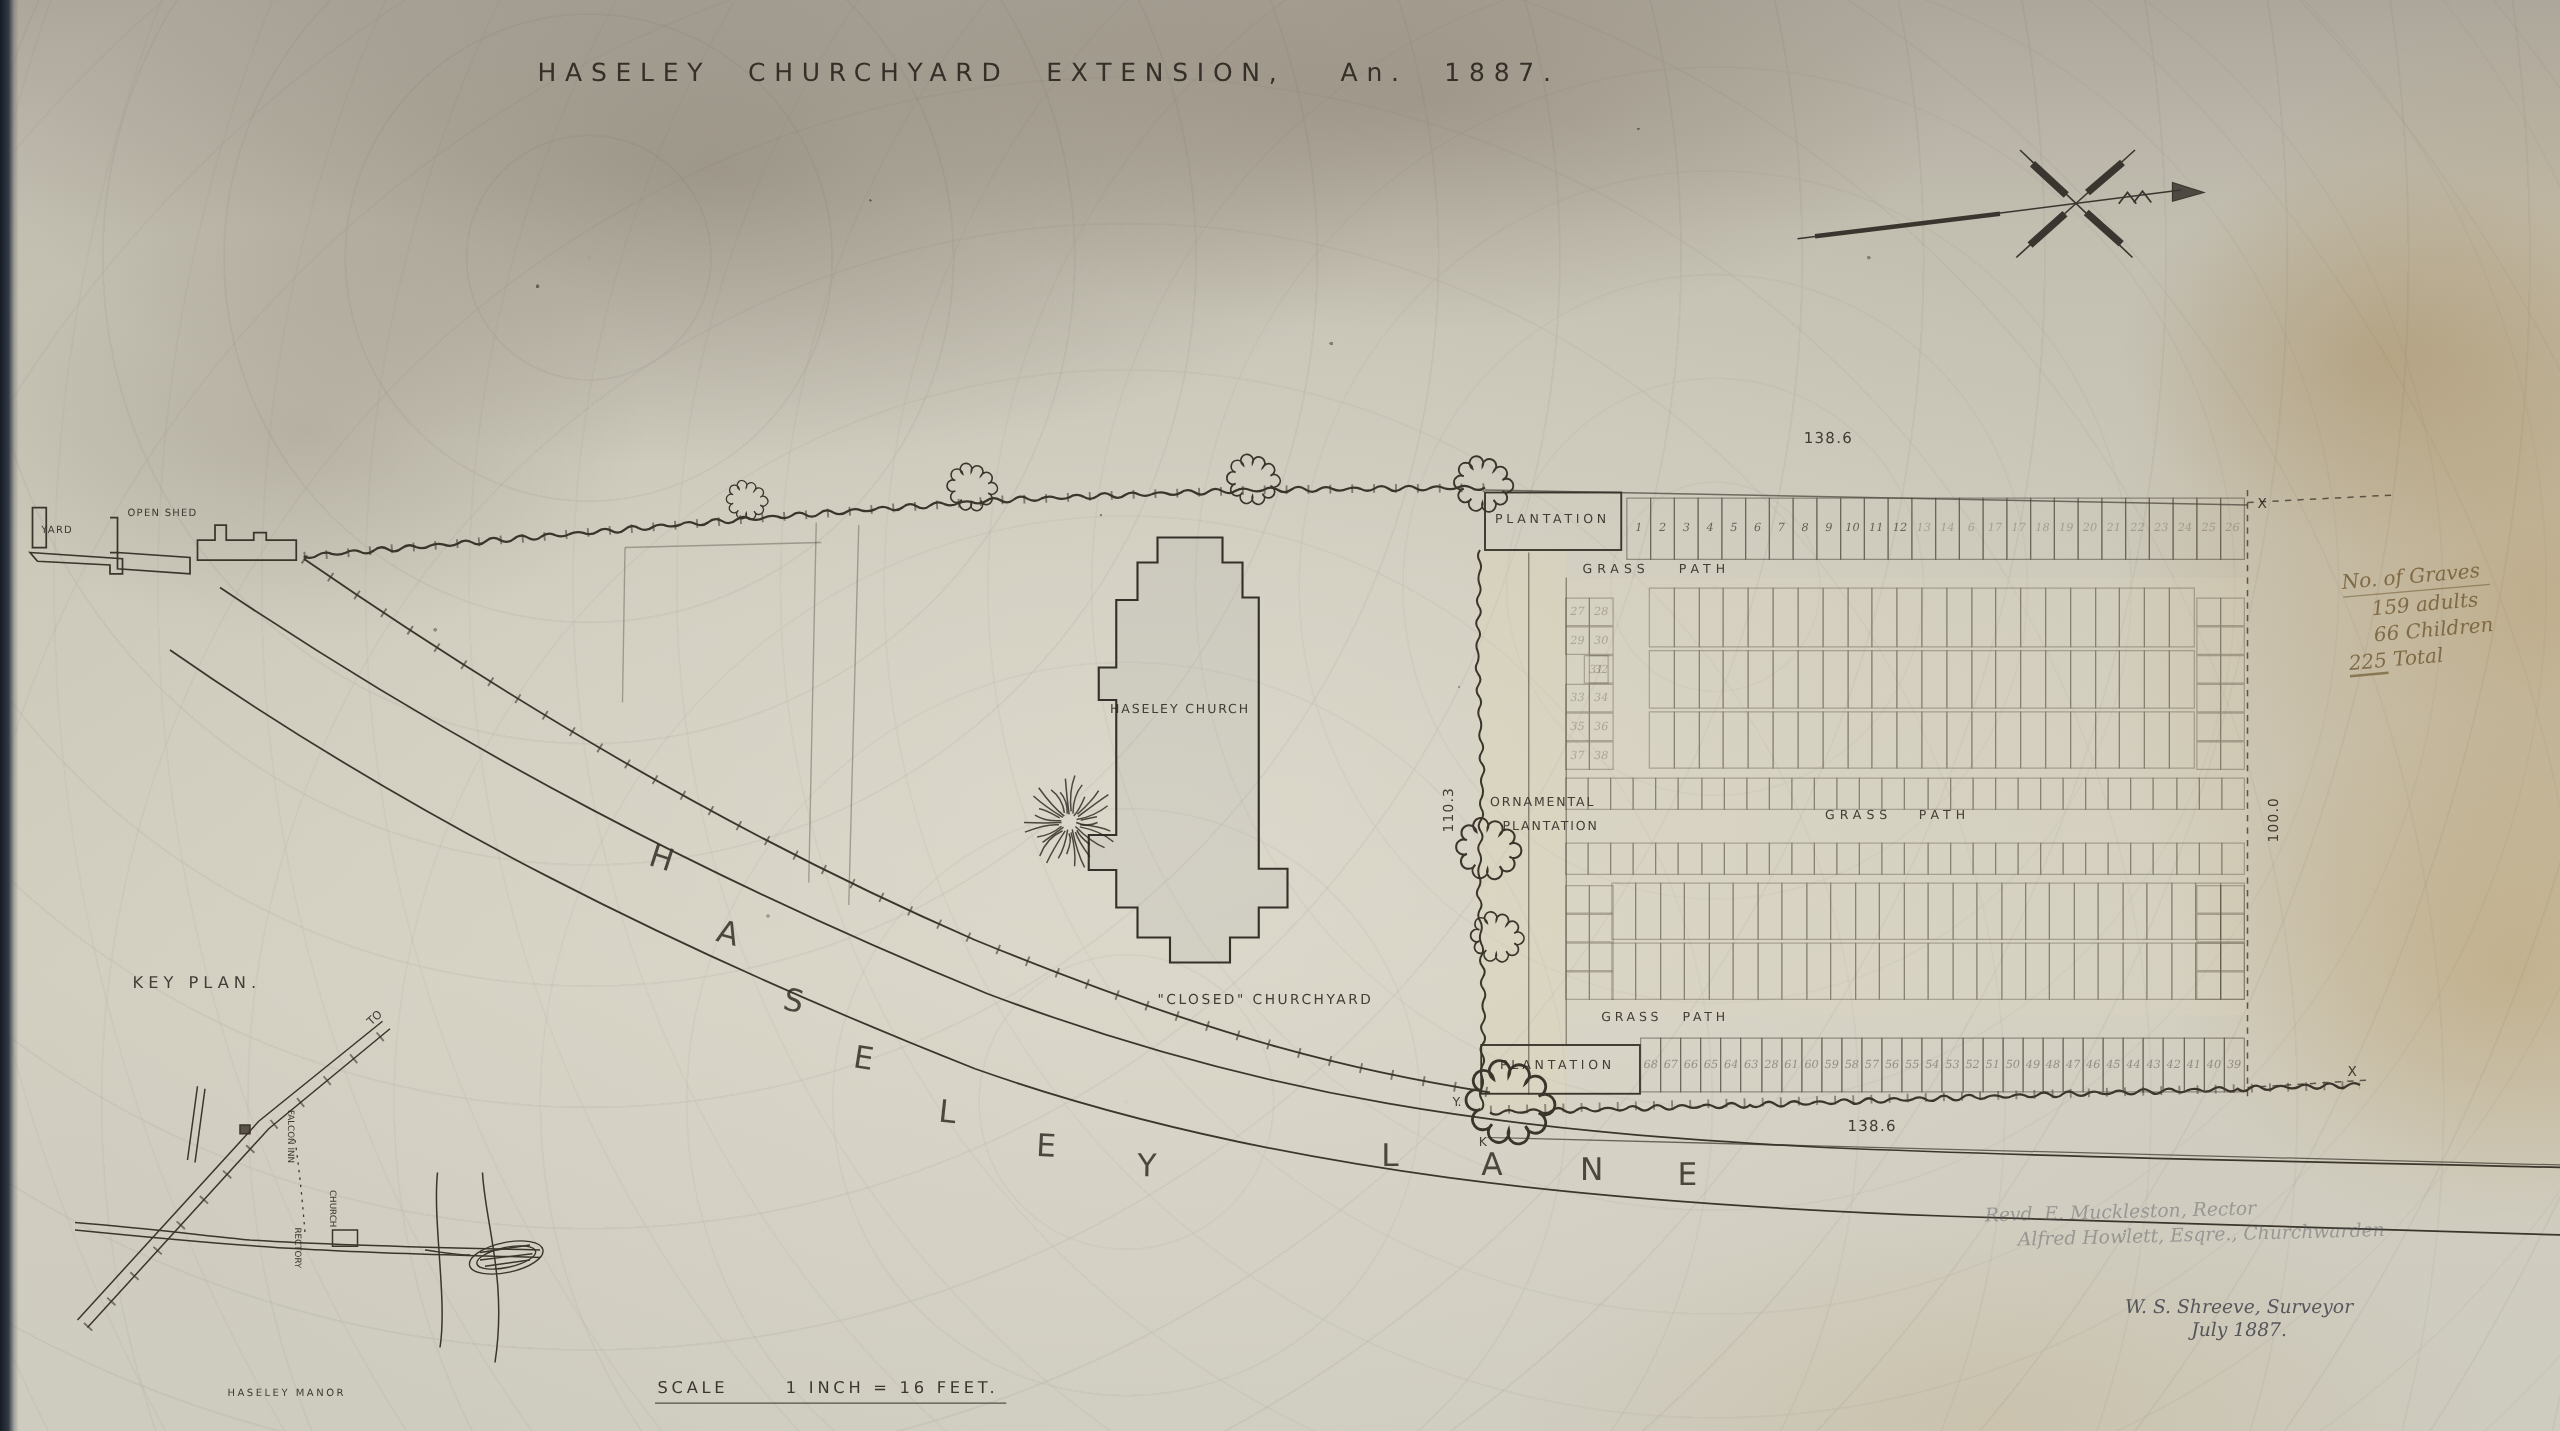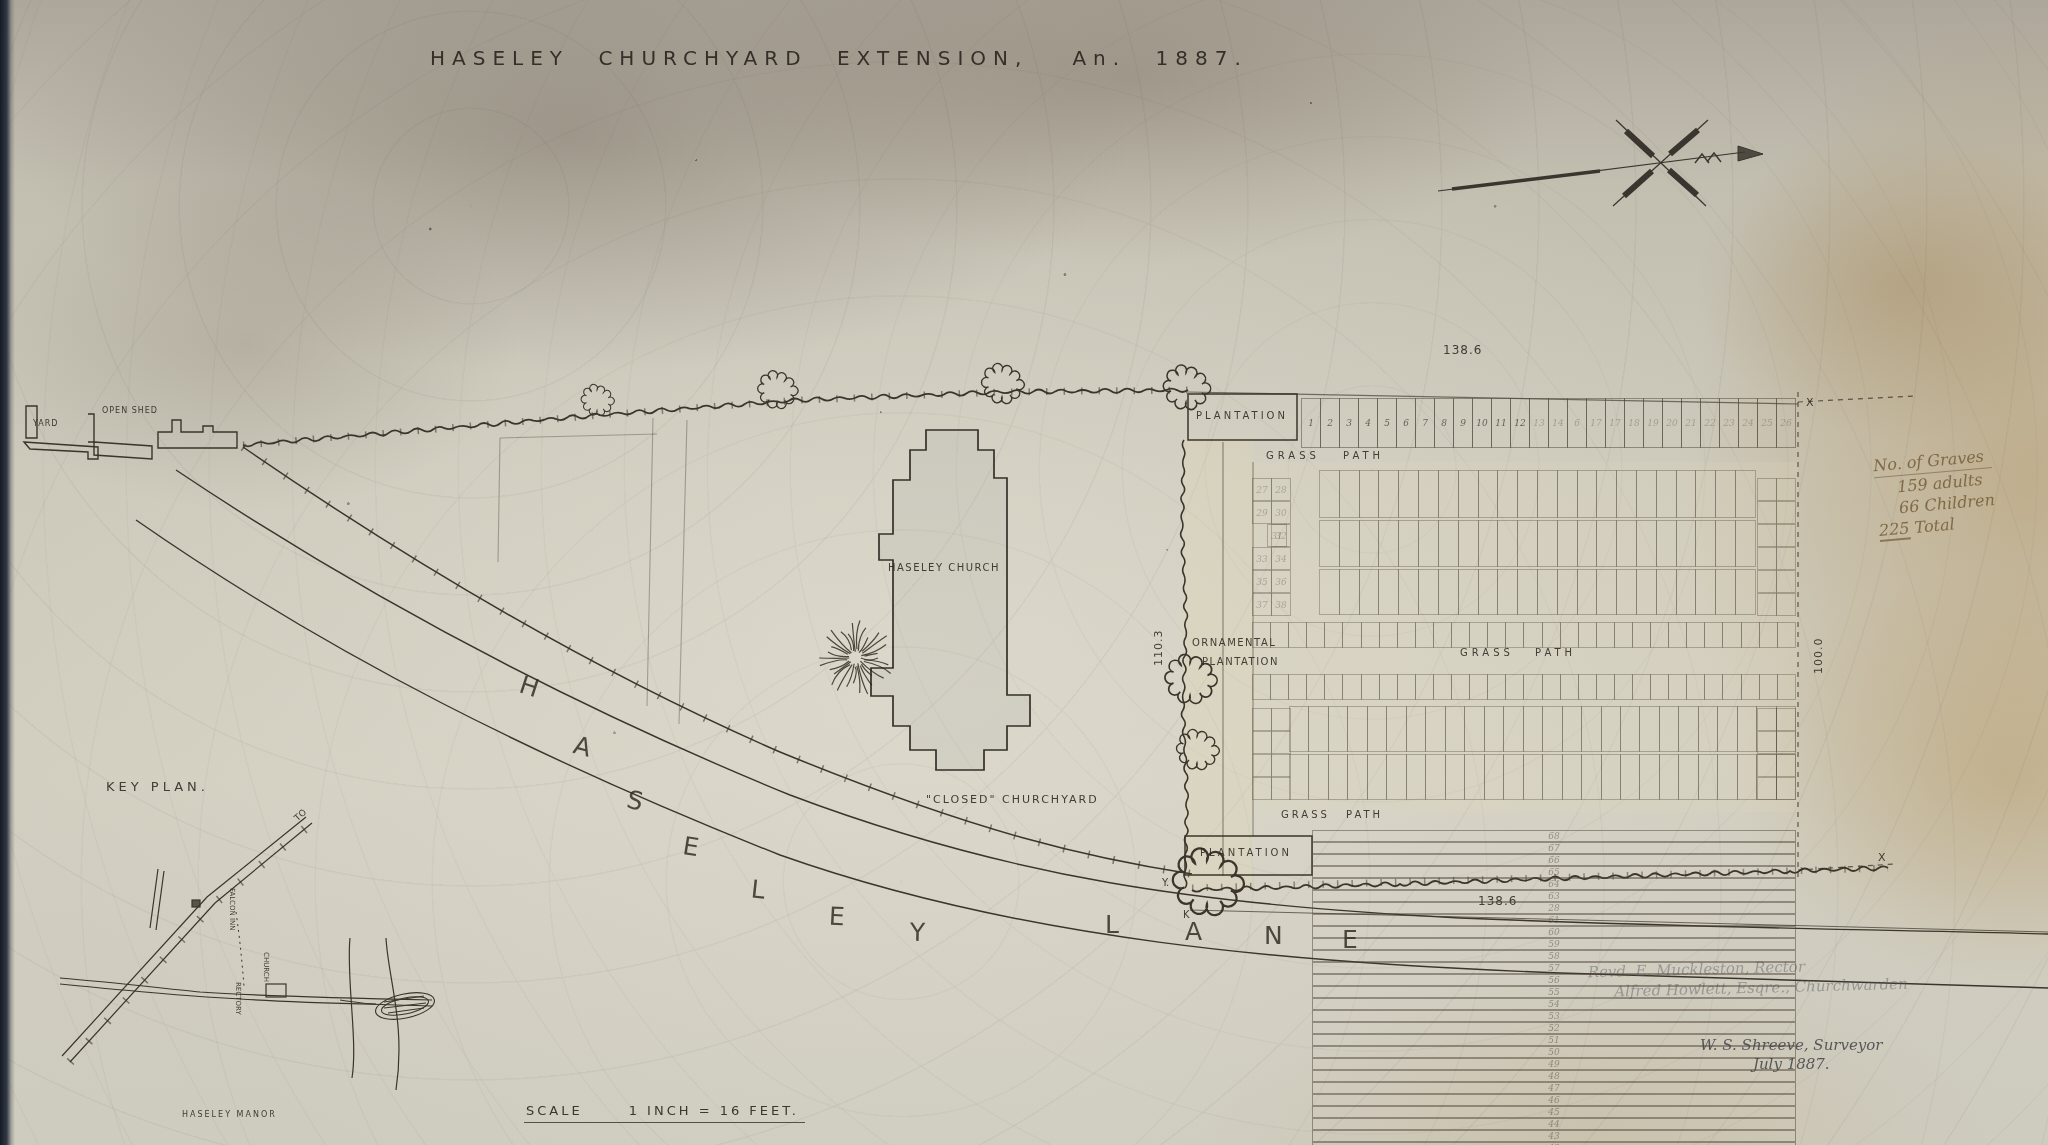--- a/index.html
+++ b/index.html
@@ -479,21 +479,21 @@
         <div class="c "></div>
         <div class="c "></div>
         <div class="c "></div>
         <div class="c "></div>
         <div class="c "></div>
         <div class="c "></div>
         <div class="c "></div>
         <div class="c "></div>
         <div class="c "></div>
       </div>
-      <div class="prow " style="left: 1313px; top: 830px; width: 483px; height: 44px; flex-direction: column;">
+      <div class="prow " style="left: 1313px; top: 830px; width: 483px; height: 44px;">
         <div class="c n-pencil">68</div>
         <div class="c n-pencil">67</div>
         <div class="c n-pencil">66</div>
         <div class="c n-pencil">65</div>
         <div class="c n-pencil">64</div>
         <div class="c n-pencil">63</div>
         <div class="c n-pencil">28</div>
         <div class="c n-pencil">61</div>
         <div class="c n-pencil">60</div>
         <div class="c n-pencil">59</div>

